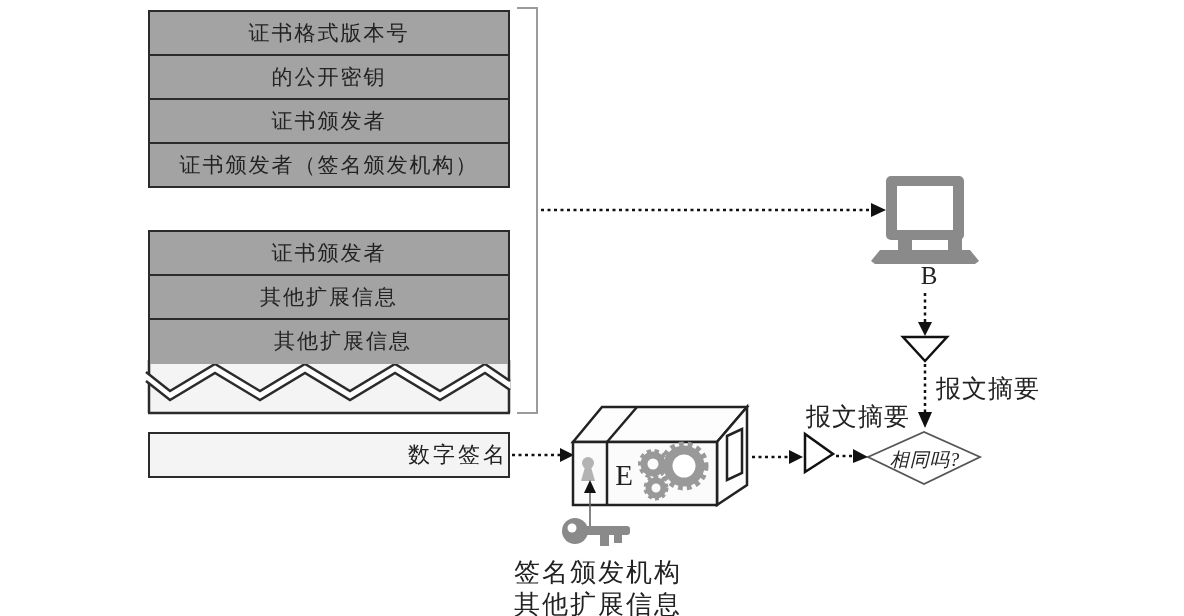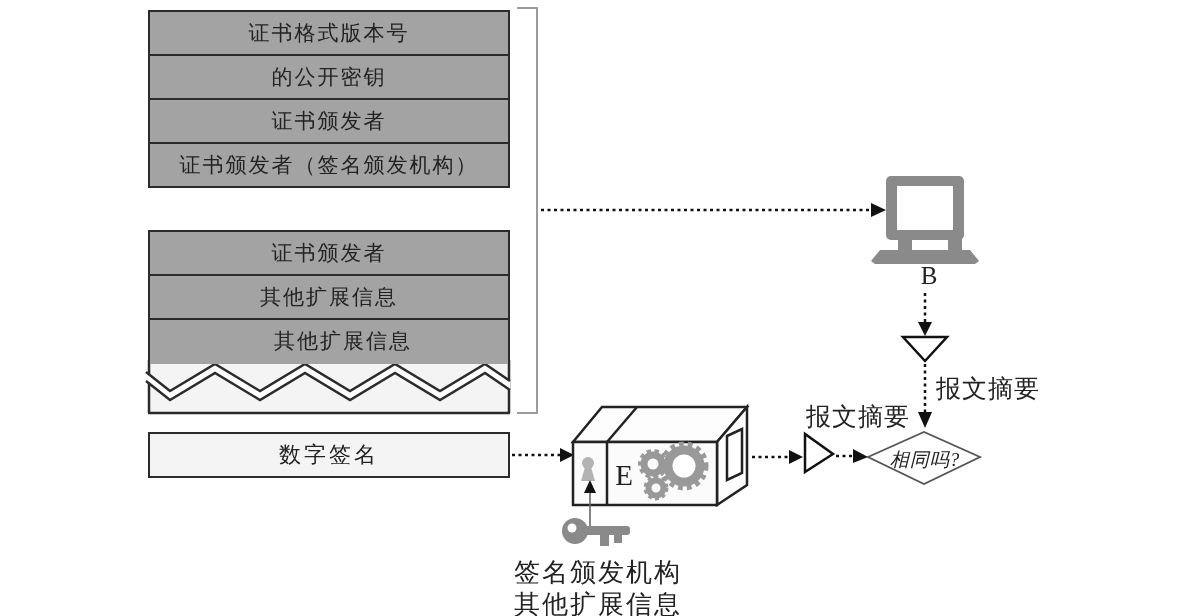--- a/index.html
+++ b/index.html
@@ -10,21 +10,21 @@
   .svg-layer{position:absolute;left:0;top:0;width:1184px;height:616px;}
   .cert-row{
     position:absolute;left:148px;width:362px;height:46px;box-sizing:border-box;
     border:2px solid #2b2b2b;background:#a3a3a3;
     text-align:center;line-height:42px;font-size:21px;letter-spacing:2px;
   }
   .cert-row.no-bottom{border-bottom:none;padding-left:28px;}
   .sig-box{
     position:absolute;left:148px;top:432px;width:362px;height:46px;box-sizing:border-box;
     border:2px solid #2b2b2b;background:#f4f4f4;
-    text-align:center;line-height:42px;font-size:22px;letter-spacing:3px;
+    text-align:right;line-height:42px;font-size:22px;letter-spacing:3px;
   }
   .lbl{position:absolute;white-space:nowrap;}
   .lbl-b{left:905px;top:262px;width:48px;text-align:center;font-size:25px;}
   .lbl-e{left:604px;top:459px;width:40px;text-align:center;font-size:29px;}
   .lbl-digest-right{left:936px;top:372px;font-size:25px;letter-spacing:1px;}
   .lbl-digest-left{left:806px;top:400px;font-size:25px;letter-spacing:1px;}
   .lbl-compare{left:864px;top:447px;width:122px;text-align:center;font-size:19px;letter-spacing:1px;font-style:italic;}
   .lbl-pubkey{left:514px;top:547px;font-size:26px;line-height:32px;letter-spacing:2px;margin-top:10px;}
 </style>
 </head>

